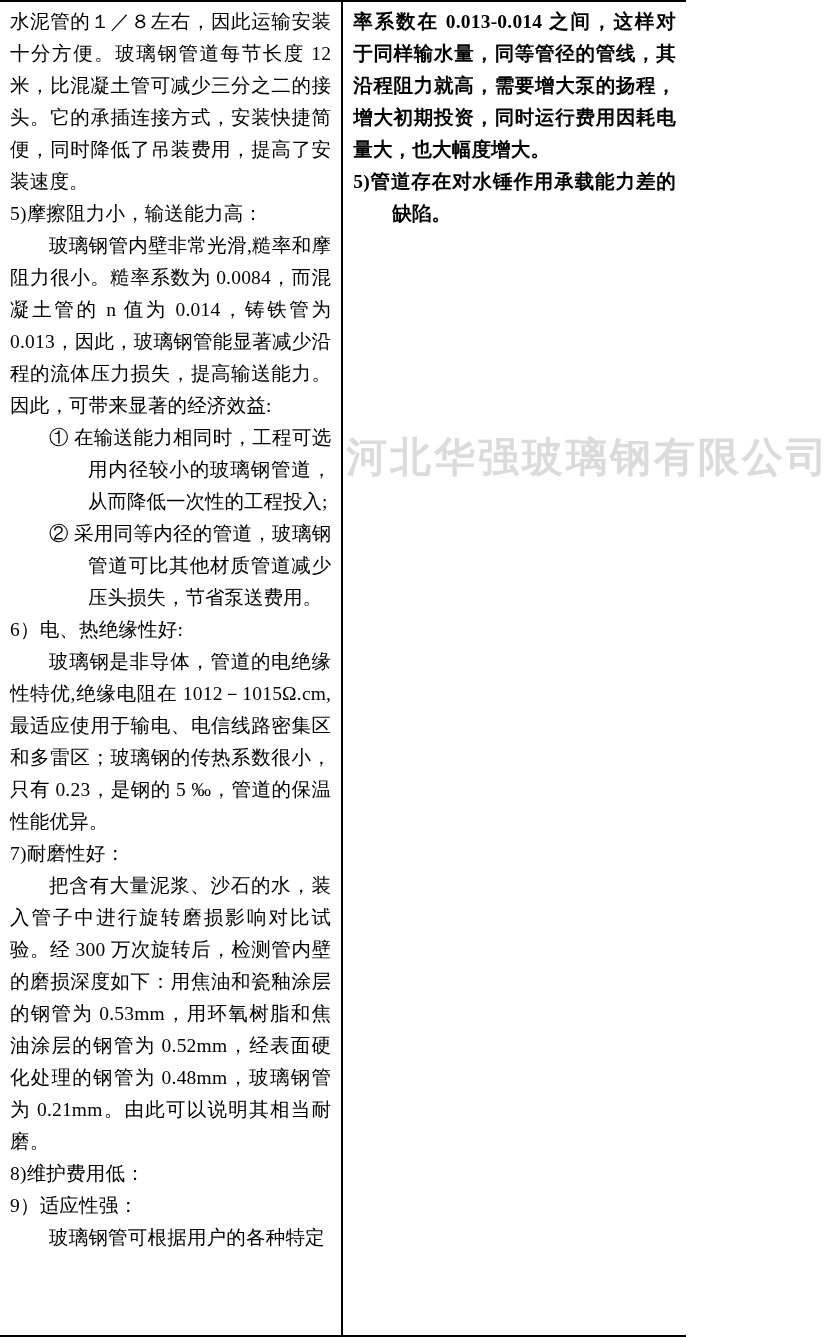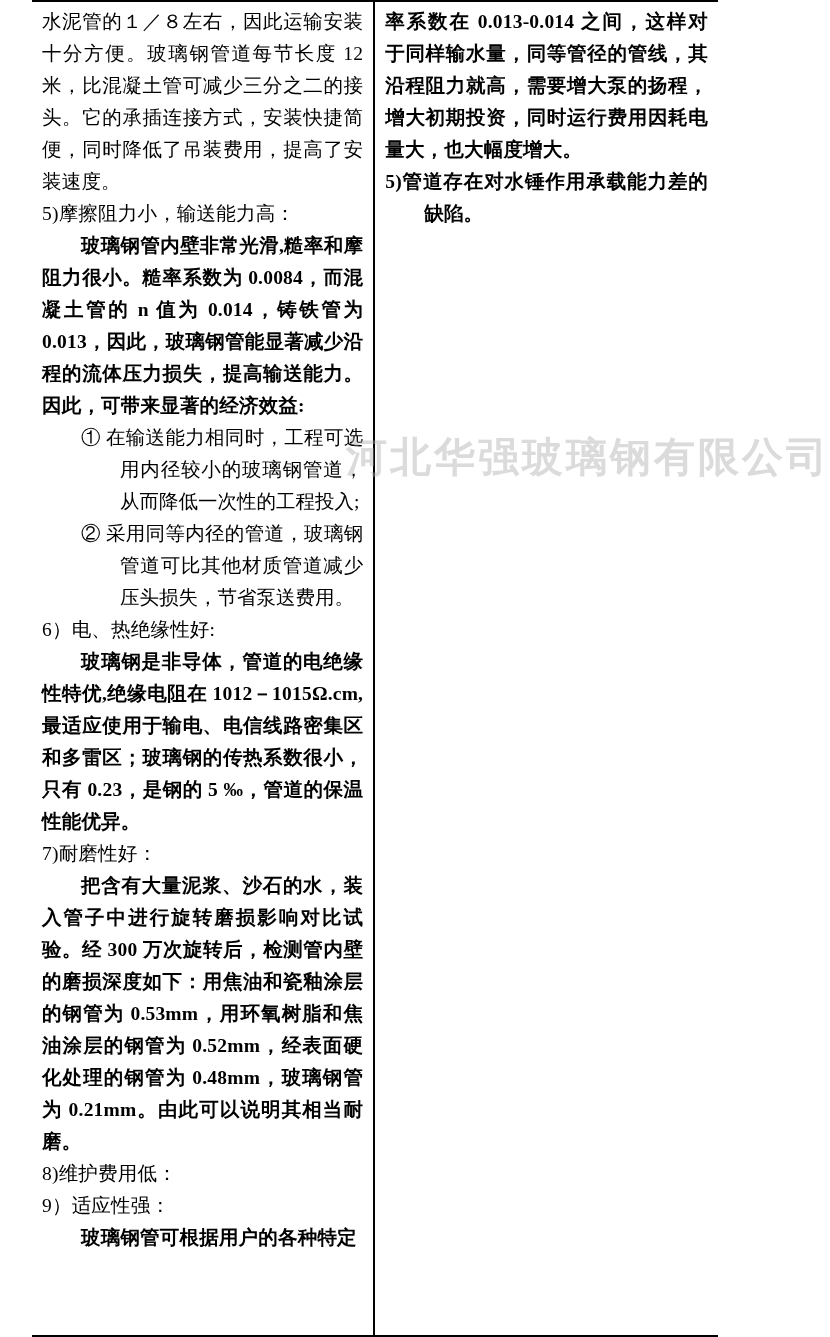--- a/index.html
+++ b/index.html
@@ -17,21 +17,20 @@
   }
   .page {
     position: absolute;
     left: 0; top: 0;
     width: 686px;
     height: 1337px;
     box-sizing: border-box;
     border-top: 2px solid #000;
     border-bottom: 2px solid #000;
     display: flex;
-    margin-left: 32px;
   }
   .col {
     box-sizing: border-box;
     position: relative;
     padding: 4px 10px 0 10px;
   }
   .col-left {
     width: 415px;
     border-right: 2px solid #000;
   }
@@ -41,21 +40,21 @@
   }
   p {
     margin: 0;
     font-size: 19.5px;
     line-height: 32px;
     text-align: justify;
     text-justify: inter-ideograph;
     letter-spacing: 0.2px;
   }
   .ind0 { text-indent: 0; }
-  .ind1 { text-indent: 39px; font-weight: bold; }
+  .ind1 { text-indent: 39px; }
   .hang {
     padding-left: 39px;
     text-indent: -39px;
   }
   .hang2 {
     padding-left: 78px;
     text-indent: -39px;
   }
   .circled { letter-spacing: 0; }
   

